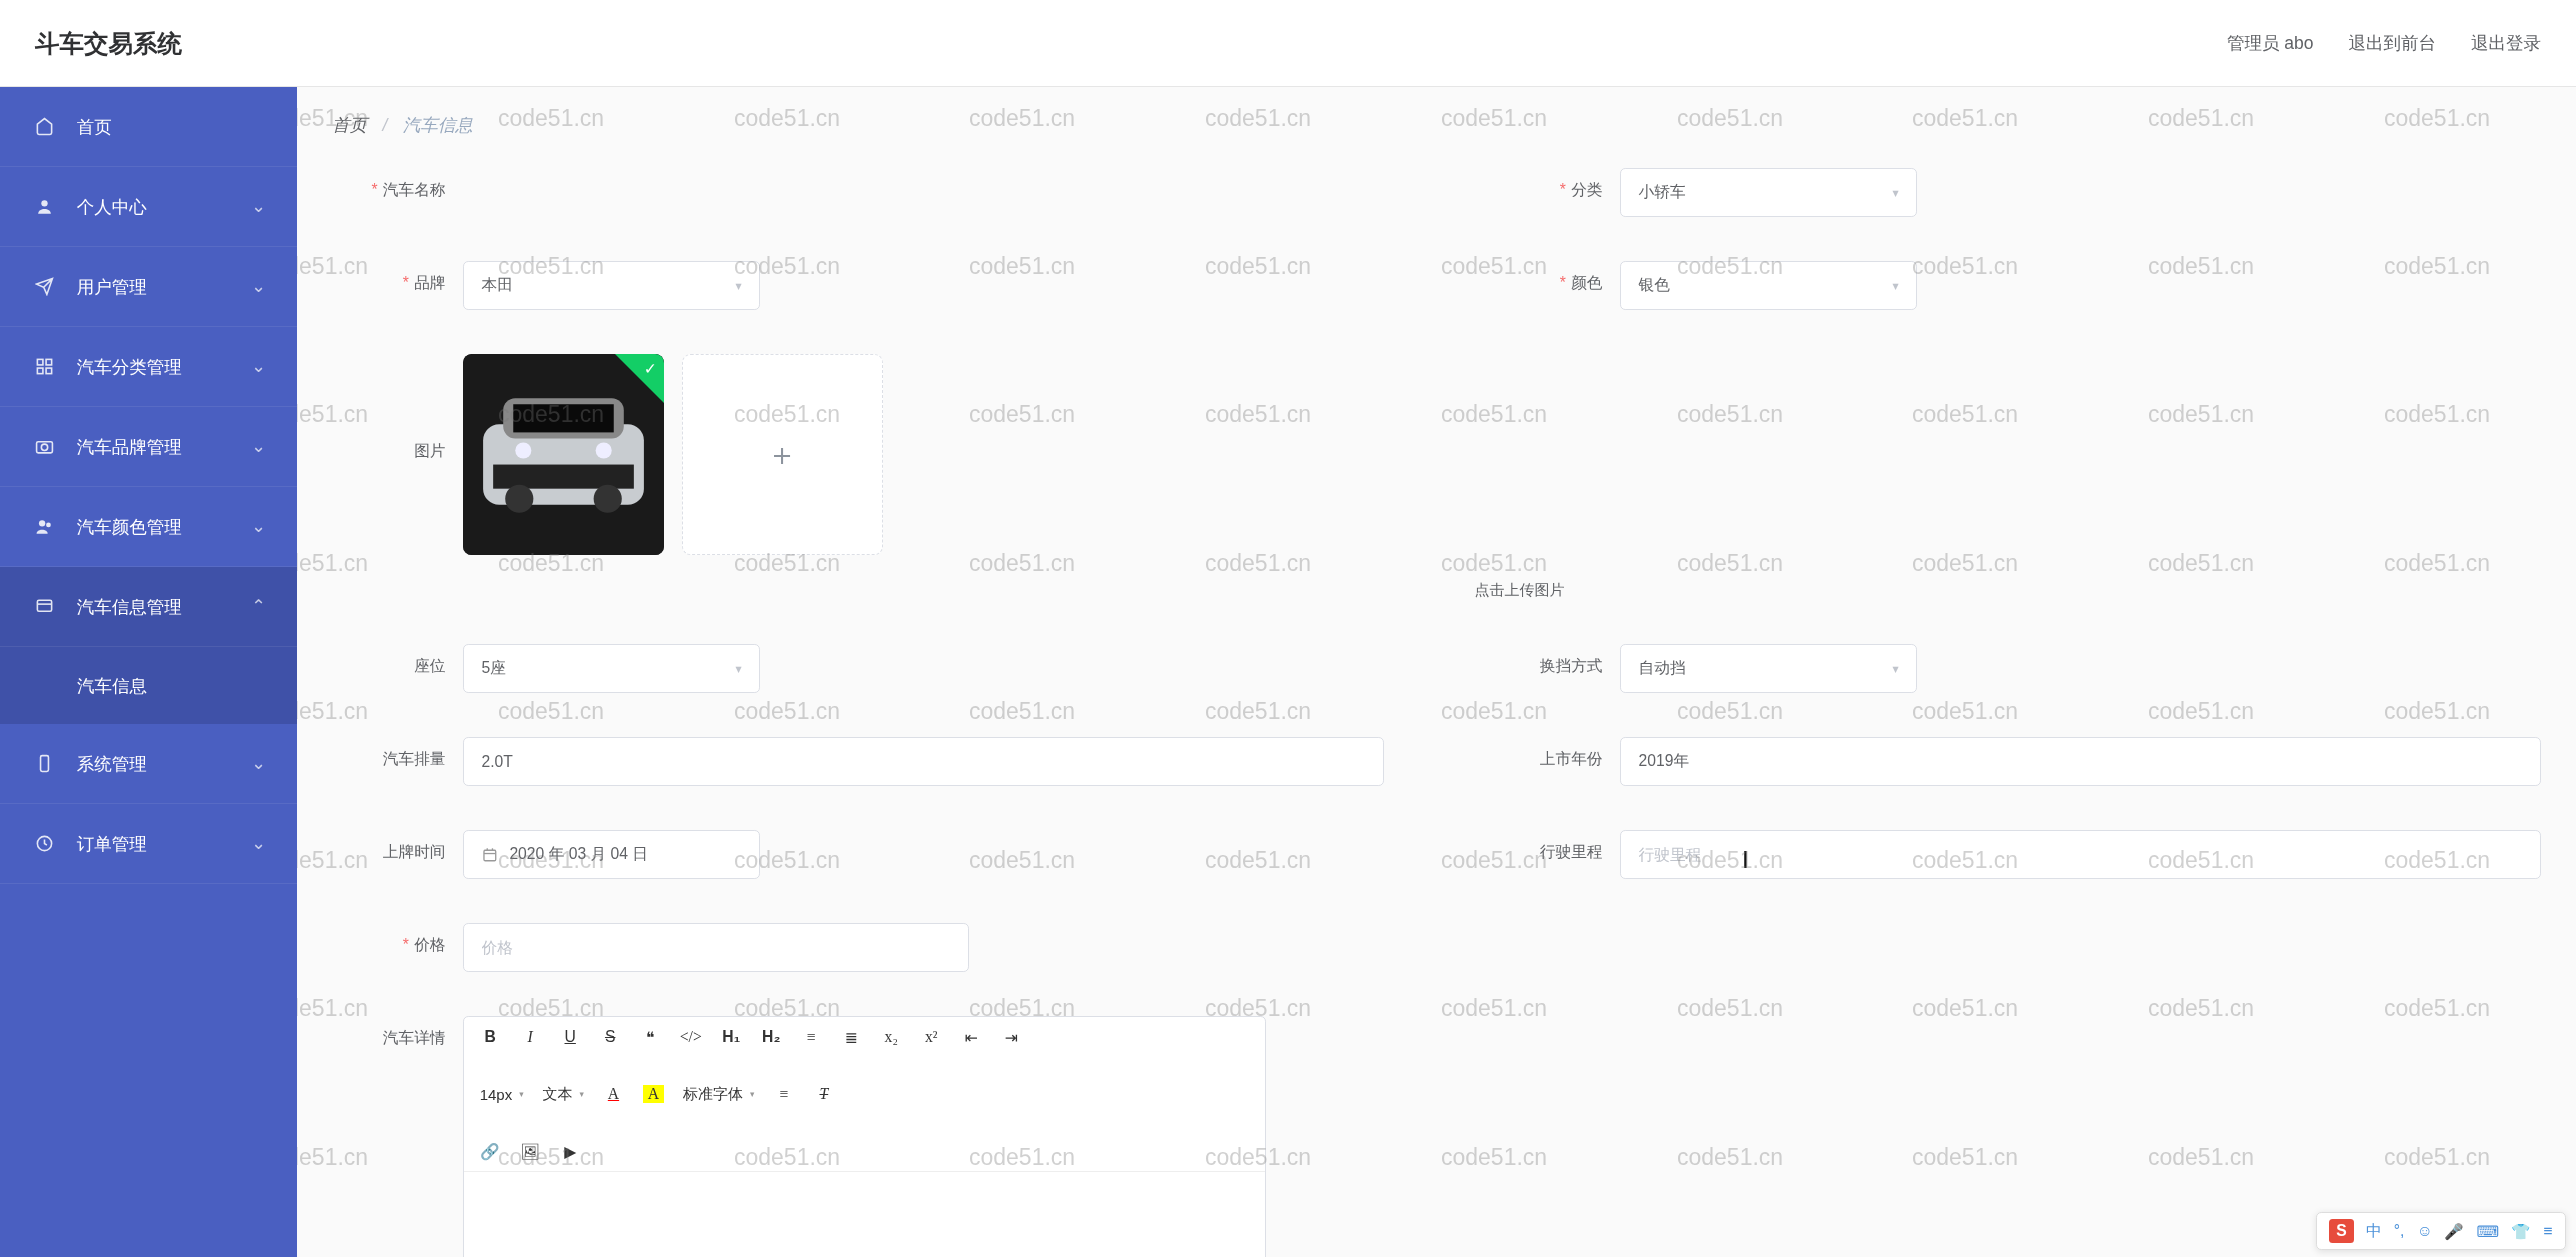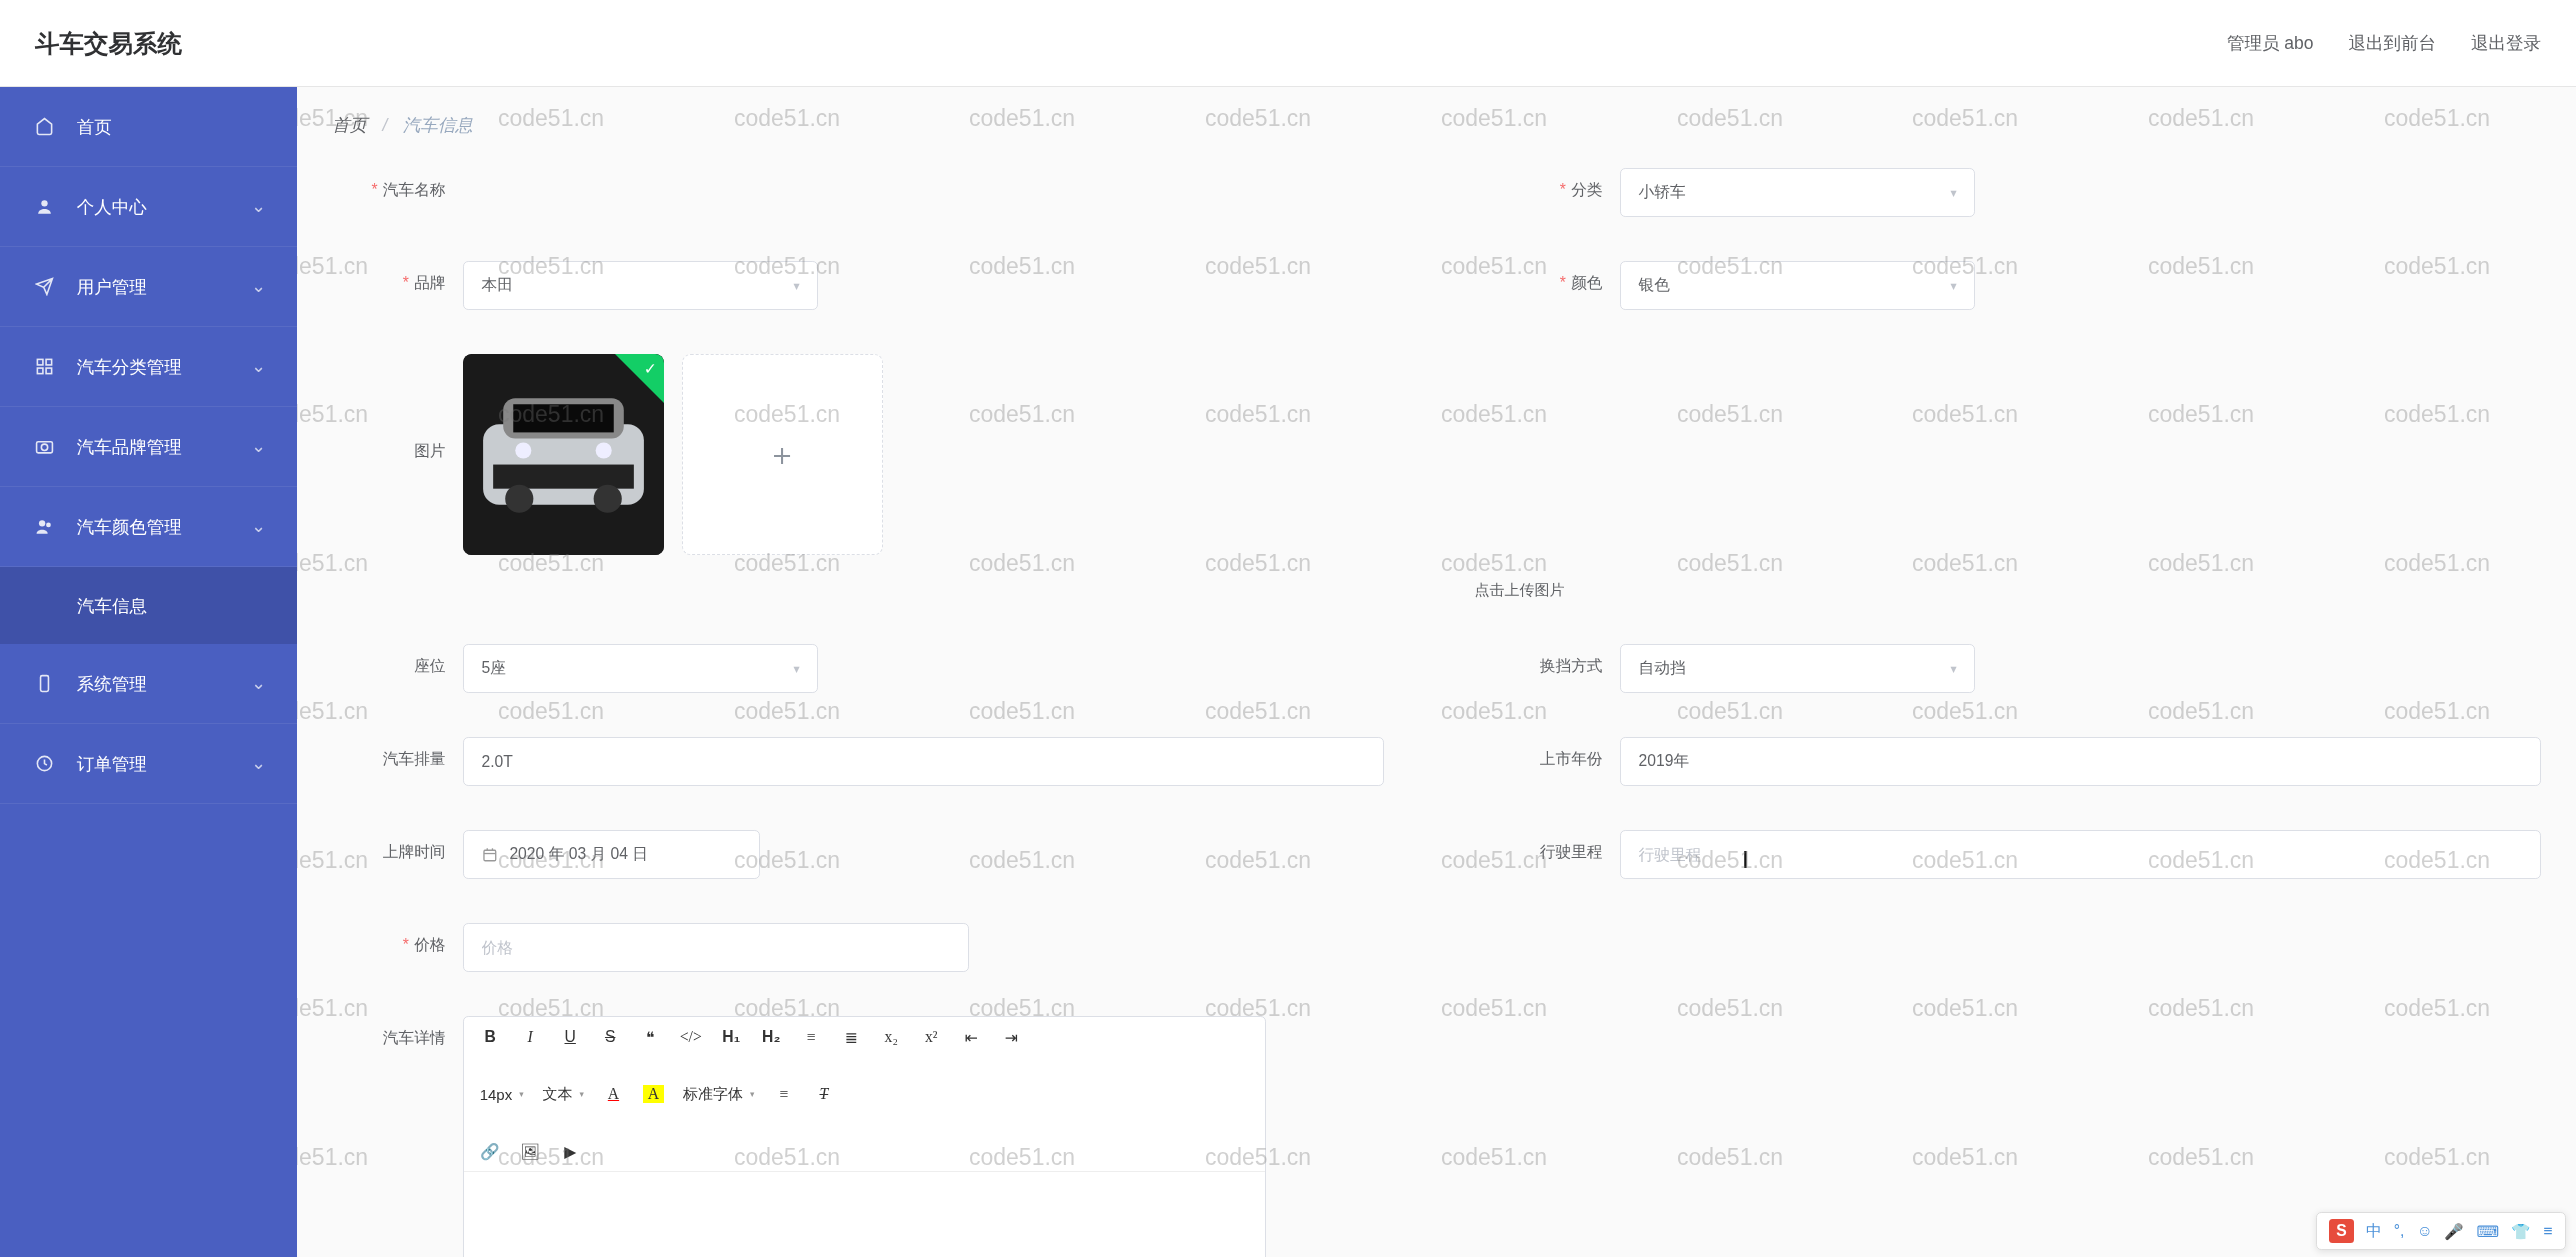--- a/index.html
+++ b/index.html
@@ -30,21 +30,21 @@
 
 
 .form { display: grid; grid-template-columns: 1fr 1fr; column-gap: 105px; row-gap: 44px; max-width: 2270px; }
 .form-item { display: flex; align-items: flex-start; }
 .form-item.span2 { grid-column: 1 / -1; }
 .form-label { width: 131px; text-align: right; padding-right: 17.5px; padding-top: 12.2px; font-size: 15.7px; color: #606266; flex-shrink: 0; }
 .form-label .req { color: #f56c6c; margin-right: 5.2px; }
 .form-control { flex: 1; min-width: 0; }
 .input { width: 100%; height: 49px; border: 0.9px solid #dcdfe6; border-radius: 5.2px; padding: 0 17.5px; font-size: 15.7px; outline: none; background: #fff; color: #606266; }
 .input.short { max-width: 506px; }
-.select { width: 355px; height: 49px; border: 0.9px solid #dcdfe6; border-radius: 5.2px; padding: 0 17.5px; font-size: 15.7px; background: #fff; display: flex; align-items: center; justify-content: space-between; color: #606266; cursor: pointer; }
+.select { width: 297px; height: 49px; border: 0.9px solid #dcdfe6; border-radius: 5.2px; padding: 0 17.5px; font-size: 15.7px; background: #fff; display: flex; align-items: center; justify-content: space-between; color: #606266; cursor: pointer; }
 .select .chev { color: #c0c4cc; font-size: 12.2px; }
 .date-input { width: 297px; height: 49px; border: 0.9px solid #dcdfe6; border-radius: 5.2px; padding: 0 17.5px; font-size: 15.7px; background: #fff; display: flex; align-items: center; gap: 12.2px; color: #606266; }
 .input::placeholder { color: #c0c4cc; }
 
 
 .img-row { display: flex; gap: 17.5px; }
 .img-box { width: 201px; height: 201px; border-radius: 8.7px; overflow: hidden; position: relative; background: #2a2a2a; }
 .img-box .corner { position: absolute; top: 0; right: 0; width: 0; height: 0; border-left: 49px solid transparent; border-top: 49px solid #13ce66; }
 .img-box .check { position: absolute; top: 5.2px; right: 7px; color: #fff; font-size: 15.7px; }
 .car-svg { width: 100%; height: 100%; }
@@ -146,20 +146,30 @@
     <div class="sidebar-item">
       <span class="icon">
         <svg width="19" height="19" viewBox="0 0 24 24" fill="#fff">
             <circle cx="9" cy="8" r="4"></circle>
             <circle cx="17" cy="10" r="3"></circle>
             <path d="M2 21c0-3 3-5 7-5s7 2 7 5"></path>
           </svg>
       </span>
       <span>汽车颜色管理</span>
       <span class="arrow">⌄</span>
+    </div>
+    <div class="sidebar-item active">
+      <span class="icon">
+        <svg width="19" height="19" viewBox="0 0 24 24" fill="none" stroke="#fff" stroke-width="2">
+            <rect x="3" y="4" width="18" height="14" rx="2"></rect>
+            <line x1="3" y1="9" x2="21" y2="9"></line>
+          </svg>
+      </span>
+      <span>汽车信息管理</span>
+      <span class="arrow">⌃</span>
     </div>
     <div class="sidebar-sub">
       <span>汽车信息</span>
     </div>
     <div class="sidebar-item">
       <span class="icon">
         <svg width="19" height="19" viewBox="0 0 24 24" fill="none" stroke="#fff" stroke-width="2">
             <rect x="7" y="2" width="10" height="20" rx="2"></rect>
           </svg>
       </span>

